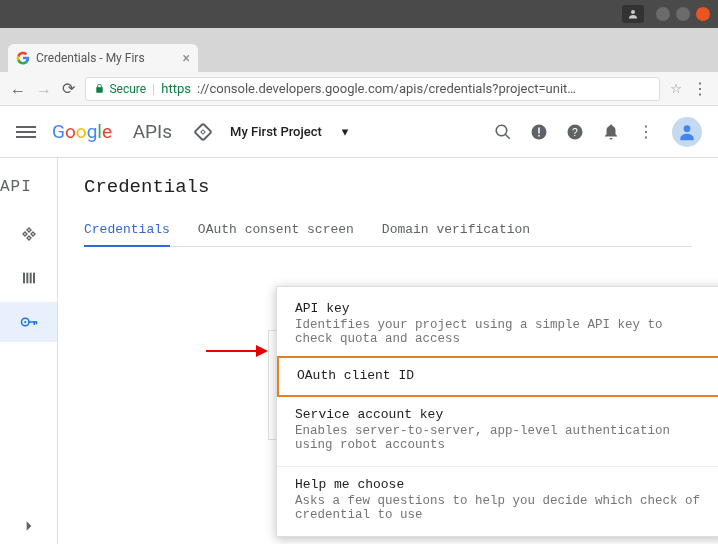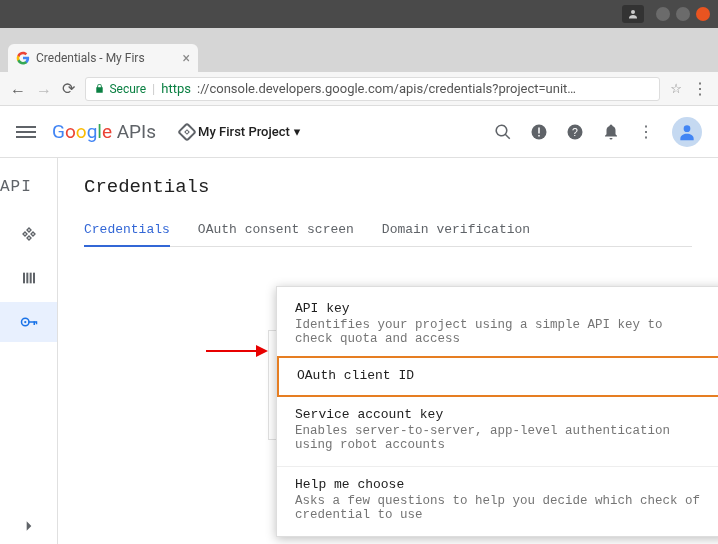--- a/index.html
+++ b/index.html
@@ -22,22 +22,22 @@
   .url-rest { color:#555; }
   .star { color:#888; }
   .dots3 { color:#666; font-size:16px; }
   
   
   .app-header { height:52px; display:flex; align-items:center; padding:0 16px; gap:16px; border-bottom:1px solid #e0e0e0; background:#fff;}
   .hamburger { width:20px; display:flex; flex-direction:column; gap:3px; }
   .hamburger span { height:2px; background:#5f6368; }
   .logo { font-size:19px; font-weight:400; }
   .logo .g1{color:#4285f4}.logo .g2{color:#ea4335}.logo .g3{color:#fbbc05}.logo .g4{color:#4285f4}.logo .g5{color:#34a853}.logo .g6{color:#ea4335}
-  .logo .apis{color:#5f6368; font-weight:400;}
-  .project { display:flex; align-items:center; gap:4px; font-size:13px; color:#212121; margin-left:8px;}
+  .logo .apis{color:#5f6368; font-weight:400;margin-left:16px;}
+  .project { display:flex; align-items:center; gap:20px; font-size:13px; color:#212121; margin-left:8px;}
   .project-dot{width:14px;height:14px;border:2px solid #5f6368;border-radius:3px; position:relative; transform:rotate(45deg);}
   .project-dot::after{content:"";position:absolute;inset:3px;border:1px solid #5f6368;}
   .header-right { margin-left:auto; display:flex; align-items:center; gap:18px; }
   .hicon { color:#5f6368; font-size:16px; }
   .avatar { width:30px; height:30px; border-radius:50%; background:#c5d9f1; display:flex; align-items:center; justify-content:center;}
   .avatar svg { width:20px; height:20px; fill:#4285f4;}
   
   
   .content { display:flex; height: calc(544px - 28px - 32px - 34px - 52px); position:relative;}
   .sidebar { width:58px; border-right:1px solid #e0e0e0; display:flex; flex-direction:column; align-items:flex-start; padding-top:12px; gap:4px; }

